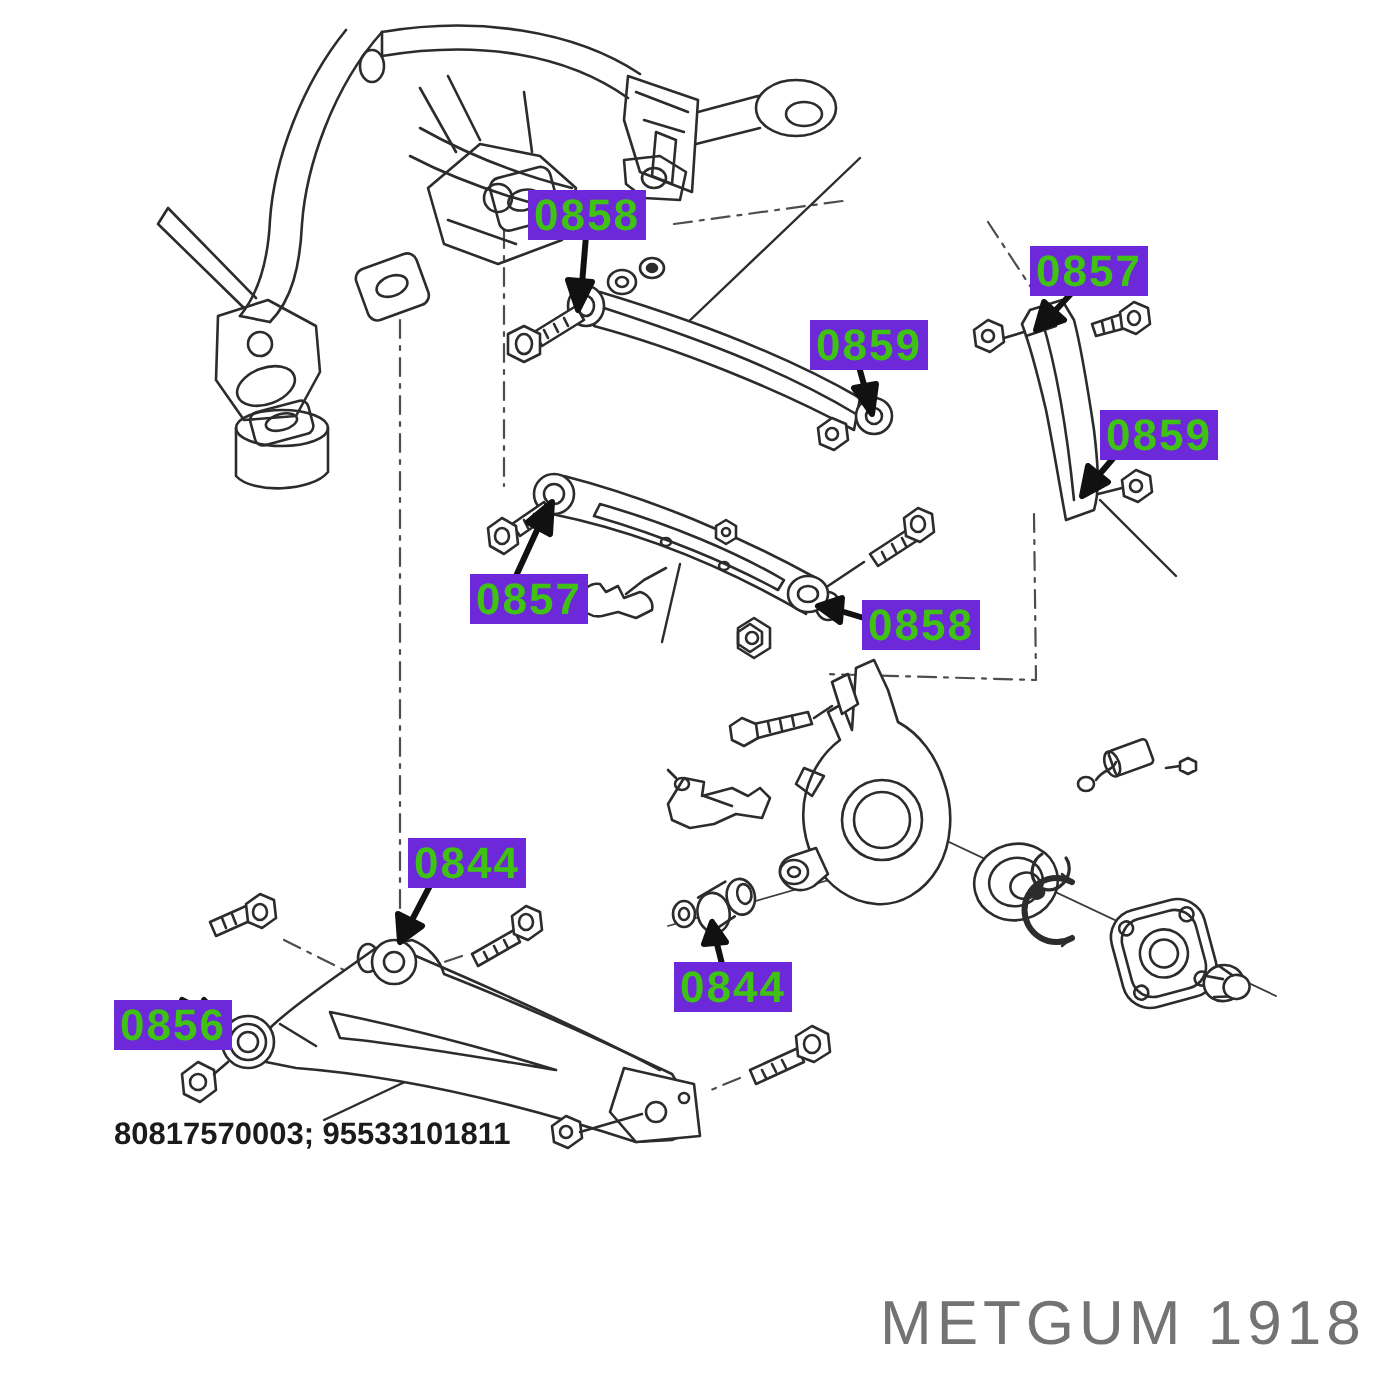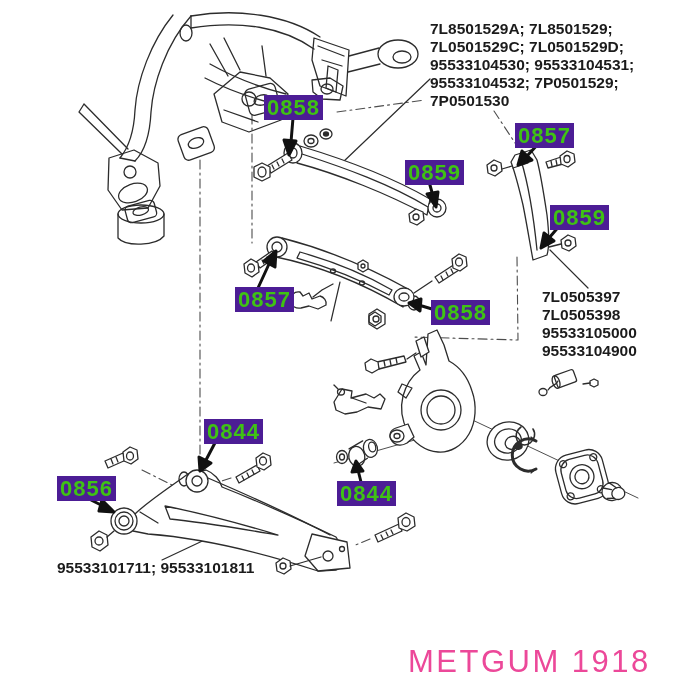--- a/index.html
+++ b/index.html
@@ -1,25 +1,25 @@
 <!DOCTYPE html>
 <html><head>
 <meta charset="utf-8">
 <style>
   html,body{margin:0;padding:0;}
   body{width:700px;height:700px;position:relative;background:#ffffff;overflow:hidden;
        font-family:"Liberation Sans",sans-serif;}
   #stage{position:absolute;inset:0;width:700px;height:700px;}
   svg{position:absolute;left:0;top:0;}
   .glabel{position:absolute;font:700 22px/1.05 "Liberation Sans",sans-serif;
-          color:#3fc214;background:#4c1d95;padding:1px 3px;letter-spacing:1px;z-index:5;}
+          color:#3fc214;background:#6d28d9;padding:1px 3px;letter-spacing:1px;z-index:5;}
   .pblock{position:absolute;font:700 15.5px/18px "Liberation Sans",sans-serif;
           color:#1b1b1b;z-index:5;white-space:nowrap;}
-  .brand{position:absolute;left:408px;top:645px;font:400 31px/1.1 "Liberation Sans",sans-serif;
-         letter-spacing:2.5px;color:#ec4899;z-index:5;}
+  .brand{position:absolute;left:440px;top:645px;font:400 31px/1.1 "Liberation Sans",sans-serif;
+         letter-spacing:2.5px;color:#737373;z-index:5;}
 </style>
 </head>
 <body>
 
 <div id="stage">
 
 <svg width="700" height="700" viewBox="0 0 700 700" fill="none" stroke="#2c2c2c" stroke-width="1.3" stroke-linecap="round" stroke-linejoin="round">
 
   <g stroke="#4d4d4d" stroke-width="1.1" stroke-dasharray="9 4 2 4">
     <path d="M337,112 L425,100"></path>
@@ -326,38 +326,25 @@
   </g>
 </svg>
 
   <div class="glabel" style="left:264px;top:95px">0858</div>
   <div class="glabel" style="left:405px;top:160px">0859</div>
   <div class="glabel" style="left:515px;top:123px">0857</div>
   <div class="glabel" style="left:550px;top:205px">0859</div>
   <div class="glabel" style="left:235px;top:287px">0857</div>
   <div class="glabel" style="left:431px;top:300px">0858</div>
   <div class="glabel" style="left:204px;top:419px">0844</div>
-  <div class="glabel" style="left:57px;top:476px">0856</div>
+  <div class="glabel" style="left:57px;top:500px">0856</div>
   <div class="glabel" style="left:337px;top:481px">0844</div>
 
-  <div class="pblock" style="left:430px;top:20px">
-    <div>7L8501529A; 7L8501529;</div>
-    <div>7L0501529C; 7L0501529D;</div>
-    <div>95533104530; 95533104531;</div>
-    <div>95533104532; 7P0501529;</div>
-    <div>7P0501530</div>
+
+
+
+  <div class="pblock" style="left:57px;top:559px">
+    <div>80817570003; 95533101811</div>
   </div>
 
-
-  <div class="pblock" style="left:542px;top:288px">
-    <div>7L0505397</div>
-    <div>7L0505398</div>
-    <div>95533105000</div>
-    <div>95533104900</div>
-  </div>
-
-  <div class="pblock" style="left:57px;top:559px">
-    <div>95533101711; 95533101811</div>
-  </div>
-
   <div class="brand">METGUM 1918</div>
 
 </div>
 
 </body></html>

